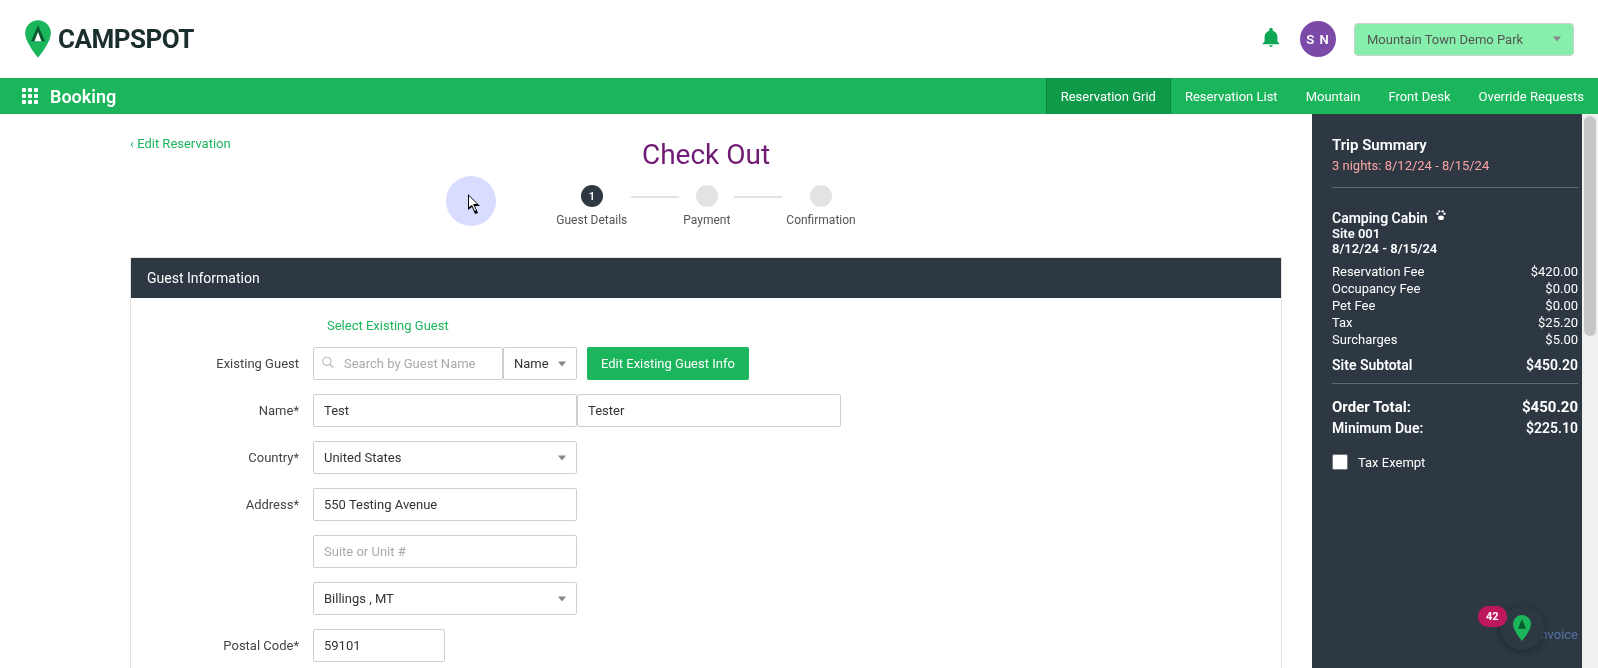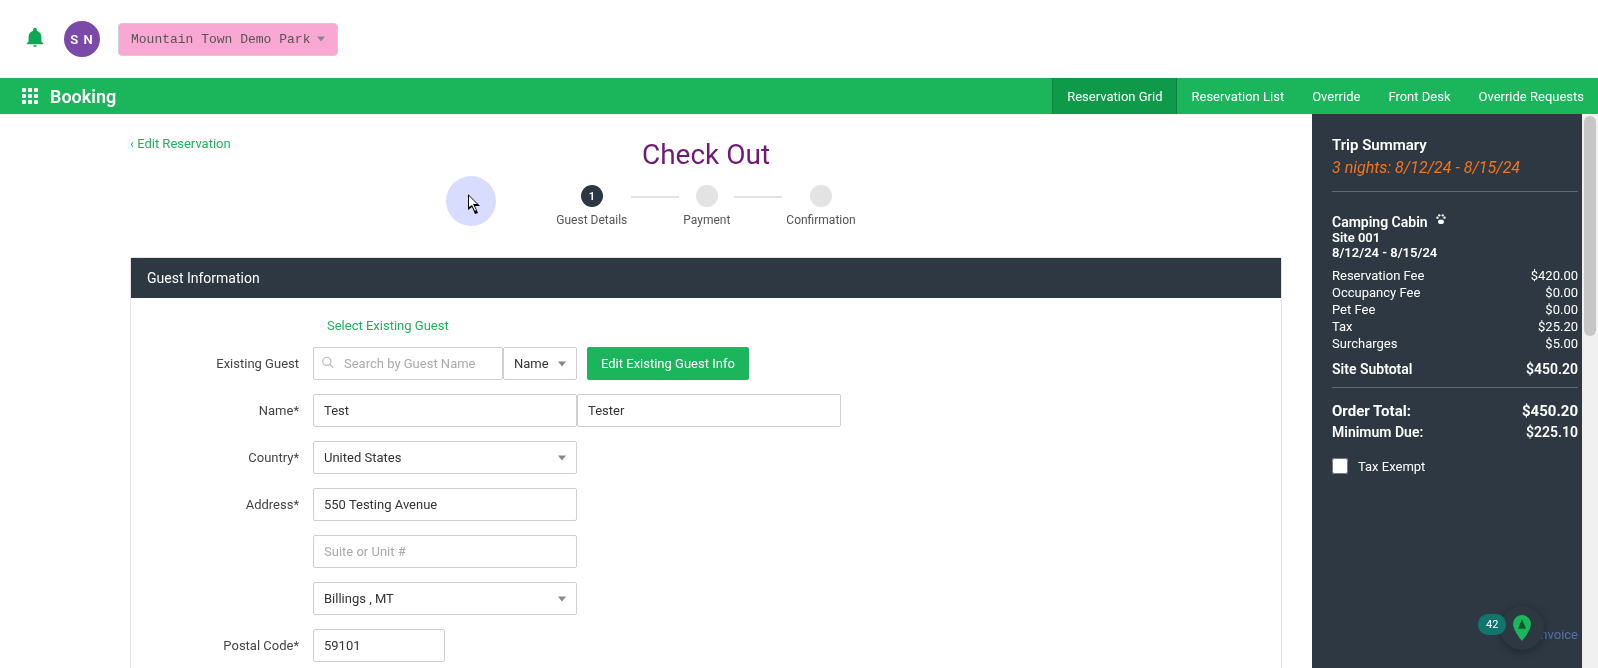--- a/index.html
+++ b/index.html
@@ -6,21 +6,21 @@
   body { background: #fff; color: #222; width: 1598px; height: 668px; overflow: hidden; position: relative; }
 
   
   .topbar { display: flex; align-items: center; justify-content: space-between; padding: 12px 24px; height: 78px; }
   .logo { display: flex; align-items: center; gap: 6px; }
   .logo svg { width: 28px; height: 40px; }
   .logo-text { font-size: 26px; font-weight: 700; color: #1a2e2e; letter-spacing: -0.5px; }
   .top-right { display: flex; align-items: center; gap: 18px; }
   .bell-icon svg { width: 22px; height: 22px; fill: #0ea753; }
   .avatar { width: 36px; height: 36px; border-radius: 50%; background: #7b4aa8; color: #fff; display: flex; align-items: center; justify-content: center; font-size: 13px; font-weight: 600; letter-spacing: 1px; }
-  .park-select { border: 1px solid #cfcfcf; border-radius: 4px; padding: 8px 24px 8px 12px; font-size: 13px; color: #555; min-width: 220px; position: relative; background: #f9a8d4; font-family: Liberation Mono, monospace; }
+  .park-select { border: 1px solid #cfcfcf; border-radius: 4px; padding: 8px 24px 8px 12px; font-size: 13px; color: #555; min-width: 220px; position: relative; background: #86efac; }
   .park-select::after { content: ""; position: absolute; right: 12px; top: 50%; transform: translateY(-50%); border-left: 4px solid transparent; border-right: 4px solid transparent; border-top: 5px solid #888; }
 
   
   .navbar { background: #1bb55c; color: #fff; display: flex; align-items: center; height: 36px; }
   .nav-left { display: flex; align-items: center; padding-left: 22px; gap: 12px; }
   .nav-grid-icon { display: grid; grid-template-columns: repeat(3, 4px); grid-template-rows: repeat(3, 4px); gap: 2px; }
   .nav-grid-icon span { background: #fff; width: 4px; height: 4px; border-radius: 1px; }
   .nav-title { font-size: 18px; font-weight: 600; }
   .nav-right { margin-left: auto; display: flex; height: 100%; }
   .nav-item { padding: 0 14px; display: flex; align-items: center; font-size: 13px; color: #fff; cursor: pointer; }
@@ -65,44 +65,52 @@
   .select-box::after { content: ""; position: absolute; right: 10px; top: 50%; transform: translateY(-50%); border-left: 4px solid transparent; border-right: 4px solid transparent; border-top: 5px solid #888; }
   .search-icon-wrap { position: relative; }
   .search-icon-wrap .s-icon { position: absolute; left: 8px; top: 50%; transform: translateY(-50%); color: #bbb; }
   .search-icon-wrap input { padding-left: 30px; width: 190px; }
   .name-select { width: 74px; min-width: 74px; }
   .btn-green { background: #1bb55c; color: #fff; border: none; border-radius: 2px; padding: 9px 14px; font-size: 13px; cursor: pointer; margin-left: 10px; }
   .link-green { color: #1bb55c; font-size: 13px; margin-bottom: 14px; display: block; margin-left: 180px; }
 
   
   .sum-title { font-size: 15px; font-weight: 600; margin-bottom: 4px; }
-  .sum-sub { font-size: 16px; color: #f97316; margin-bottom: 14px; font-style: italic; }
+  .sum-sub { font-size: 13px; color: #fca5a5; margin-bottom: 14px; }
   .hr { border: none; border-top: 1px solid rgba(255,255,255,0.25); margin: 10px 0 14px 0; }
   .site-name { font-size: 14px; font-weight: 600; display: flex; align-items: center; gap: 6px; margin-top: 21px; }
   .paw-icon svg { width: 14px; height: 14px; fill: #fff; }
   .site-sub { font-size: 13px; font-weight: 600; }
   .site-dates { font-size: 13px; font-weight: 600; margin-bottom: 8px; }
   .fee-row { display: flex; justify-content: space-between; font-size: 13px; margin-bottom: 2px; }
   .subtotal-row { display: flex; justify-content: space-between; font-size: 14px; font-weight: 600; margin-top: 10px; }
   .total-row { display: flex; justify-content: space-between; font-size: 15px; font-weight: 700; }
   .min-row { display: flex; justify-content: space-between; font-size: 14px; font-weight: 600; margin-top: 4px; }
   .tax-exempt { display: flex; align-items: center; gap: 10px; margin-top: 18px; font-size: 13px; }
   .tax-exempt input { width: 16px; height: 16px; }
   .view-invoice { position: absolute; right: 20px; bottom: 26px; color: #7aa9ff; font-size: 13px; opacity: 0.5; }
 
   
   .float-widget { position: absolute; right: 54px; bottom: 18px; z-index: 20; }
   .fw-circle { width: 44px; height: 44px; border-radius: 50%; background: #2d3843; display: flex; align-items: center; justify-content: center; box-shadow: 0 2px 8px rgba(0,0,0,0.3); }
   .fw-circle svg { width: 20px; height: 26px; }
-  .fw-badge { position: absolute; left: -22px; top: 8px; background: #0f766e; color: #fff; font-size: 11px; font-weight: 400; padding: 4px 8px; border-radius: 10px; }
+  .fw-badge { position: absolute; left: -22px; top: 0; background: #be185d; color: #fff; font-size: 11px; font-weight: 700; padding: 4px 8px; border-radius: 10px; }
 </style>
 </head>
 <body>
 
 <div class="topbar">
+  <div class="logo">
+    <svg viewBox="0 0 24 32">
+        <path fill="#1bb55c" d="M12 0C6 0 1 5 1 11c0 8 11 21 11 21s11-13 11-21C23 5 18 0 12 0z"></path>
+        <path fill="#0a5c2e" d="M12 4l-6 14h12z"></path>
+        <path fill="#fff" d="M12 10l-3 8h6z"></path>
+      </svg>
+    <span class="logo-text">CAMPSPOT</span>
+  </div>
   <div class="top-right">
     <span class="bell-icon">
       <svg viewBox="0 0 24 24">
           <path d="M12 2a2 2 0 0 0-2 2v1.1C7 6 5 8.5 5 12v5l-2 2v1h18v-1l-2-2v-5c0-3.5-2-6-5-6.9V4a2 2 0 0 0-2-2zm-2 19a2 2 0 0 0 4 0h-4z"></path>
         </svg>
     </span>
     <div class="avatar">S N</div>
     <div class="park-select">Mountain Town Demo Park</div>
   </div>
 </div>
@@ -118,21 +126,21 @@
         <span></span>
         <span></span>
         <span></span>
         <span></span>
       </div>
     <div class="nav-title">Booking</div>
   </div>
   <div class="nav-right">
     <div class="nav-item active">Reservation Grid</div>
     <div class="nav-item">Reservation List</div>
-    <div class="nav-item">Override</div>
+    <div class="nav-item">Mountain</div>
     <div class="nav-item">Front Desk</div>
     <div class="nav-item">Override Requests</div>
   </div>
 </div>
 
 <div class="main">
   <div class="left-col">
     <a class="edit-link">‹ Edit Reservation</a>
 
     <div class="cursor-ring"></div>

